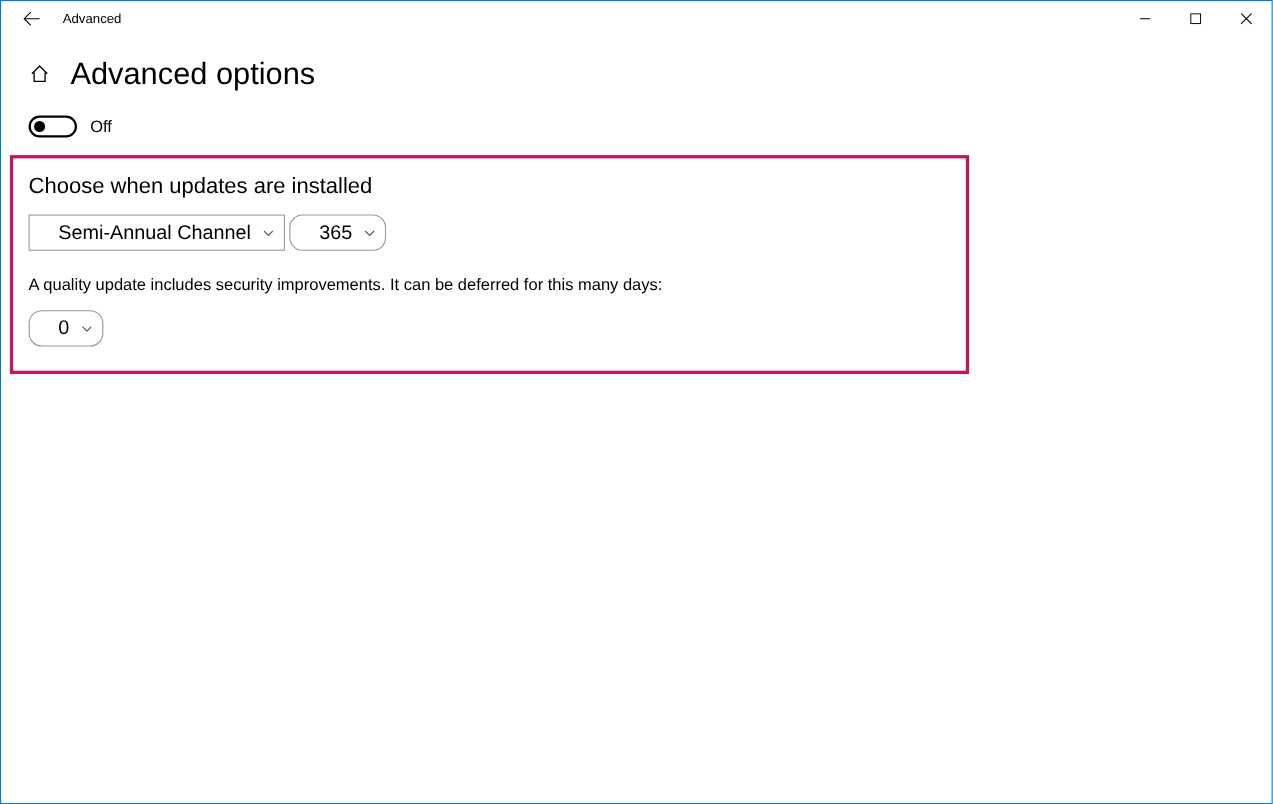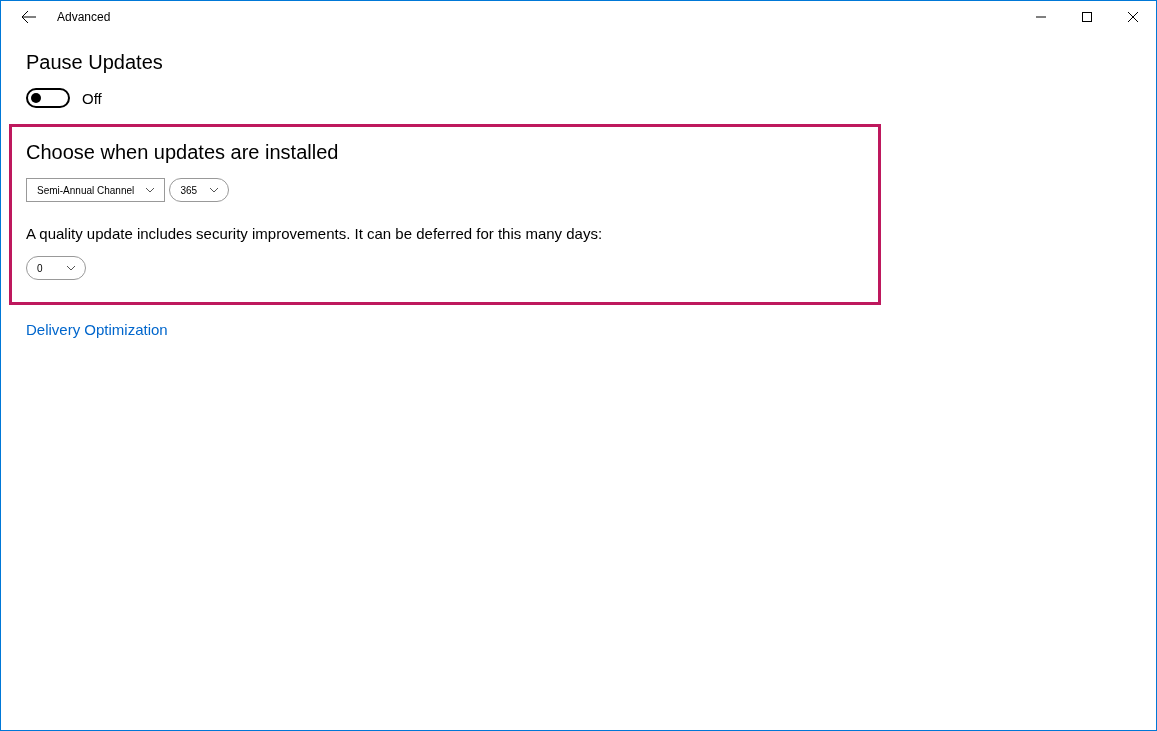--- a/index.html
+++ b/index.html
@@ -100,22 +100,22 @@
     padding: 14px 14px 18px 14px;
     margin-left: -17px;
     margin-right: 250px;
     margin-top: 16px;
     margin-bottom: 16px;
   }
   .combo {
     display: inline-flex;
     align-items: center;
     border: 1px solid #999;
-    padding: 5px 8px 5px 10px;
-    font-size: 10px;
+    padding: 5px 8px 5px 26px;
+    font-size: 18px;
     cursor: pointer;
     margin-bottom: 22px;
     background: #fff;
   }
   .combo-chevron {
     margin-left: 10px;
     display: inline-flex;
   }
   .combo.small { min-width: 60px; justify-content: space-between; border-radius: 12px; }
   .link {
@@ -151,22 +151,29 @@
     <div class="win-ctrl">
       <svg width="10" height="10" viewBox="0 0 10 10">
         <path d="M0 0 L10 10 M10 0 L0 10" stroke="#000" stroke-width="1"></path>
       </svg>
     </div>
   </div>
 </div>
 
 <div class="content">
 
-
-  <h2 class="section-heading">Pause Updates</h2>
+  <div class="header-row">
+    <span class="home-icon">
+      <svg width="20" height="20" viewBox="0 0 20 20">
+        <path d="M3 10 L10 3 L17 10 M5 9 V17 H15 V9" stroke="#000" stroke-width="1.2" fill="none" stroke-linejoin="round"></path>
+      </svg>
+    </span>
+    <h1 class="page-title">Advanced options</h1>
+  </div>
+
   <div class="toggle-row">
     <div class="toggle">
       <div class="toggle-knob"></div>
     </div>
     <span>Off</span>
   </div>
 
   <div class="highlight-box">
     <h2 class="section-heading">Choose when updates are installed</h2>
 
@@ -192,15 +199,14 @@
     <div class="combo small" style="margin-bottom:4px">
       <span>0</span>
       <span class="combo-chevron">
         <svg width="12" height="12" viewBox="0 0 12 12">
             <path d="M2 4 L6 8 L10 4" stroke="#555" stroke-width="1" fill="none"></path>
           </svg>
       </span>
     </div>
   </div>
 
-  <a class="link">Delivery Optimization</a>
 
 </div>
 
 </body></html>

